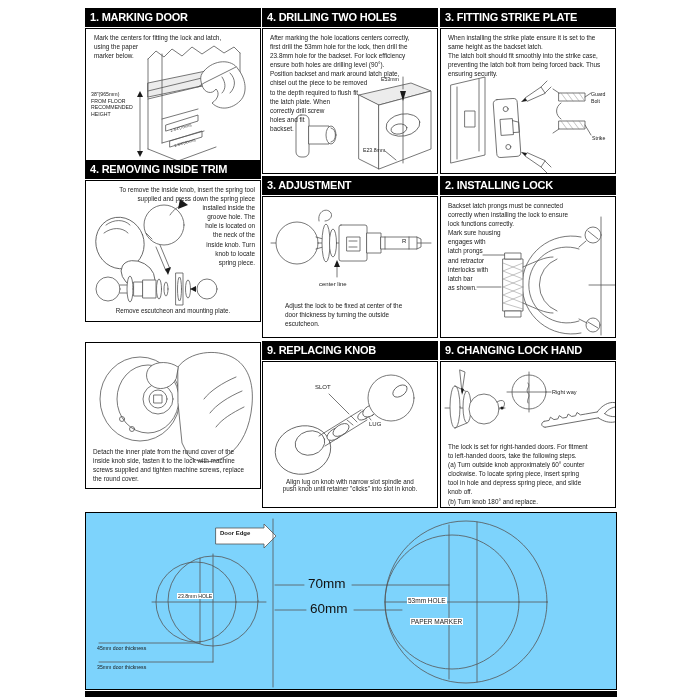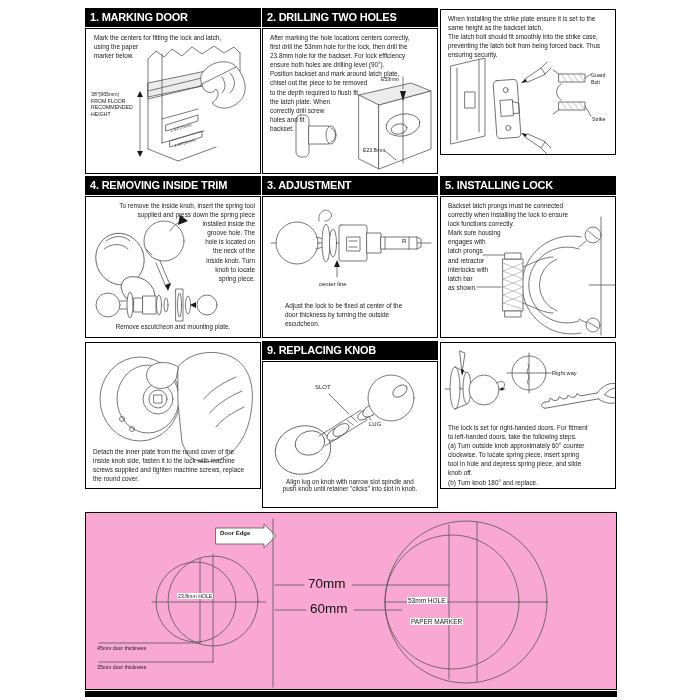--- a/index.html
+++ b/index.html
@@ -13,21 +13,21 @@
   .txt{position:absolute;font-size:6.4px;line-height:1.42;white-space:pre-line;}
   .lbl{position:absolute;font-size:5.2px;line-height:1.25;white-space:pre-line;}
   .cap{position:absolute;font-size:6.3px;text-align:center;left:0;width:100%;}
   .tiny{position:absolute;font-size:3.6px;white-space:nowrap;}
   svg.art{position:absolute;left:0;top:0;}
   .ln{stroke:#555;stroke-width:0.8;fill:none;stroke-linecap:round;stroke-linejoin:round;}
   .wh{fill:#fff;stroke:#555;stroke-width:0.8;}
   .lt{fill:#ececec;stroke:#555;stroke-width:0.8;}
   .dk{fill:#1a1a1a;stroke:none;}
   .ht{stroke:#888;stroke-width:0.5;fill:none;}
-  .bsec{position:absolute;left:0;top:512px;width:530px;height:176px;border:1px solid #000;background:#f9a8d4;}
+  .bsec{position:absolute;left:0;top:512px;width:530px;height:176px;border:1px solid #000;background:#7dd3fc;}
   .fbar{position:absolute;left:0;top:691px;width:532px;height:6px;background:#000;}
   .bigdim{position:absolute;font-size:13.5px;color:#111;}
   .onwhite{background:#fff;padding:0 1px;}
   .bsm{position:absolute;font-size:5.2px;white-space:nowrap;}
   .bmd{position:absolute;font-size:6.5px;white-space:nowrap;}
 </style>
 </head>
 <body>
 
 <div class="sheet">
@@ -65,21 +65,21 @@
       <div class="lbl" style="left:5px;top:62px;width:52px">38"(965mm)
 FROM FLOOR
 RECOMMENDED
 HEIGHT</div>
       <div class="tiny" style="left:84px;top:97px;transform:rotate(-16deg)">2-3/4"(70mm)</div>
       <div class="tiny" style="left:88px;top:112px;transform:rotate(-16deg)">2-3/8"(60mm)</div>
     </div>
   </div>
 
   <div class="panel" style="left:177px;top:8px">
-    <div class="ph">2. DRILLING TWO HOLES</div>
+    <div class="ph">4. DRILLING TWO HOLES</div>
     <div class="pb" style="height:144px">
       <svg class="art" width="176" height="144">
         <g class="ln">
           <rect class="wh" x="33" y="86" width="13" height="42" rx="5"></rect>
           <rect class="wh" x="46" y="97" width="20" height="18"></rect>
           <ellipse class="wh" cx="68" cy="106" rx="5" ry="9"></ellipse>
           <path d="M68,99 C74,100 74,112 68,113"></path>
         </g>
         <g class="ln">
           <polygon class="lt" points="96,66 148,54 168,62 116,76"></polygon>
@@ -102,20 +102,21 @@
 the latch plate. When
 correctly drill screw
 holes and fit
 backset.</div>
       <div class="lbl" style="left:118px;top:47px">E53mm</div>
       <div class="lbl" style="left:100px;top:118px">E23.8mm</div>
     </div>
   </div>
 
   <div class="panel" style="left:355px;top:8px">
+    <div class="ph">3. FITTING STRIKE PLATE</div>
     <div class="pb" style="height:144px">
       <svg class="art" width="176" height="144">
         <g class="ln">
           <polygon class="wh" points="10,56 44,48 44,126 10,134"></polygon>
           <path d="M16,58 L16,130 M38,50 L38,122"></path>
           <rect class="wh" x="24" y="82" width="10" height="16"></rect>
           <g transform="rotate(-4 66 99)">
             <rect class="wh" x="54" y="70" width="24" height="58" rx="4"></rect>
             <circle cx="66" cy="80" r="2.5"></circle>
             <circle cx="66" cy="118" r="2.5"></circle>
@@ -142,21 +143,21 @@
 same height as the backset latch.
 The latch bolt should fit smoothly into the strike case,
 preventing the latch bolt from being forced back. Thus
 ensuring security.</div>
       <div class="lbl" style="left:150px;top:62px">Guard
 Bolt</div>
       <div class="lbl" style="left:151px;top:106px">Strike</div>
     </div>
   </div>
 
-  <div class="panel" style="left:0;top:176px">
+  <div class="panel" style="left:0;top:160px">
     <div class="ph">4. REMOVING INSIDE TRIM</div>
     <div class="pb" style="height:140px">
       <svg class="art" width="176" height="140">
         <g class="ln">
           <ellipse class="wh" cx="34" cy="62" rx="24" ry="26" transform="rotate(-20 34 62)"></ellipse>
           <path d="M20,44 C28,38 38,38 44,44 M18,52 C26,46 36,46 42,52"></path>
           <circle class="wh" cx="78" cy="44" r="20"></circle>
           <path d="M60,52 L66,58"></path>
           <path d="M84,34 C88,28 92,26 96,24"></path>
           <polygon class="dk" points="94,18 102,24 92,28"></polygon>
@@ -215,21 +216,21 @@
       </svg>
       <div class="lbl" style="left:56px;top:84px;font-size:6px">center line</div>
       <div class="lbl" style="left:139px;top:41px;font-size:6px">R</div>
       <div class="txt" style="left:22px;top:104px;width:148px">Adjust the lock to be fixed at center of the
 door thickness by turning the outside
 escutcheon.</div>
     </div>
   </div>
 
   <div class="panel" style="left:355px;top:176px">
-    <div class="ph">5. INSTALLING LOCK</div>
+    <div class="ph">2. INSTALLING LOCK</div>
     <div class="pb" style="height:140px">
       <svg class="art" width="176" height="140">
         <g class="ln">
           <path d="M42,58 L66,58 M36,90 L60,90"></path>
           <path d="M140,40 A49,49 0 1 0 140,136"></path>
           <path d="M138,52 A38,38 0 1 0 138,124"></path>
           <path d="M116,62 A28,28 0 0 0 116,114"></path>
           <path d="M160,20 L160,138"></path>
           <path d="M148,88 L174,88"></path>
           <rect class="wh" x="62" y="62" width="20" height="52"></rect>
@@ -302,20 +303,21 @@
         </g>
       </svg>
       <div class="lbl" style="left:52px;top:22px;font-size:6px">SLOT</div>
       <div class="lbl" style="left:106px;top:59px;font-size:6px">LUG</div>
       <div class="cap" style="top:116px;white-space:pre-line">Align lug on knob with narrow slot spindle and
 push knob until retainer "clicks" into slot in knob.</div>
     </div>
   </div>
 
   <div class="panel" style="left:355px;top:341px">
+    <div class="ph">9. CHANGING LOCK HAND</div>
     <div class="pb" style="height:145px">
       <svg class="art" width="176" height="145">
         <g class="ln">
           <path d="M4,46 L64,46"></path>
           <ellipse class="wh" cx="14" cy="45" rx="5" ry="21"></ellipse>
           <path d="M14,24 L26,30 M14,66 L26,61"></path>
           <ellipse class="wh" cx="26" cy="45" rx="4" ry="16"></ellipse>
           <circle class="wh" cx="43" cy="47" r="15"></circle>
           <path class="wh" d="M19,8 L24,10 L21,30 Z"></path>
           <polygon class="dk" points="20,26 23,27 21,33"></polygon>

